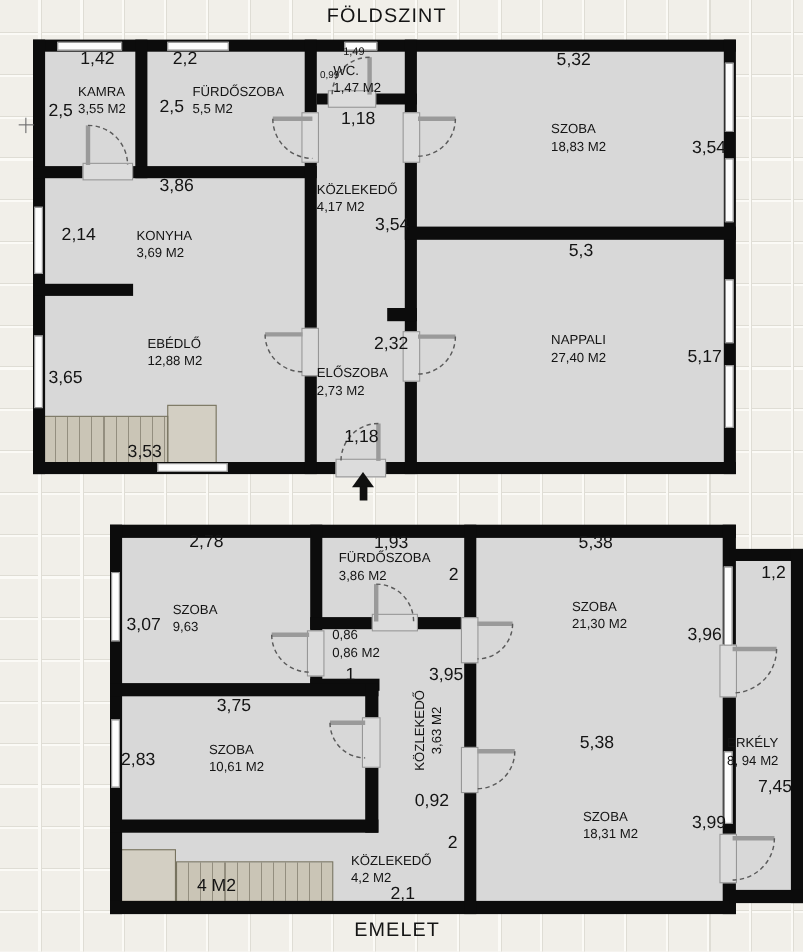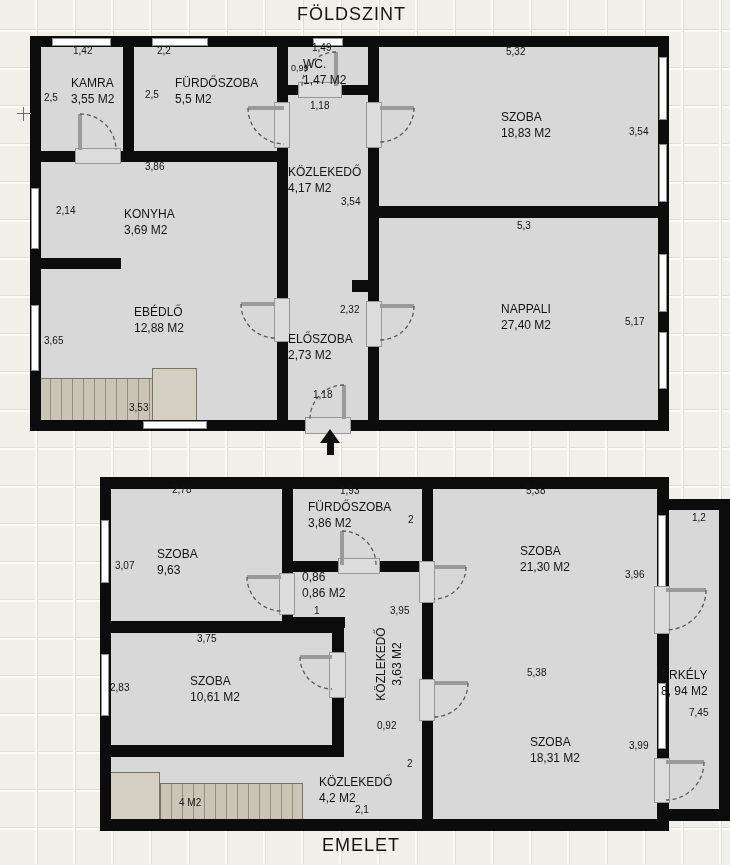--- a/index.html
+++ b/index.html
@@ -10,21 +10,21 @@
       repeating-linear-gradient(0deg, transparent 0 35px, #fbfaf6 35px 37px, #dfddd5 37px 38px),
       #f1efe9;
     font-family:"Liberation Sans", sans-serif;color:#141414;
   }
   .room{position:absolute;background:#d8d8d8}
   .wall{position:absolute;background:#0c0c0c}
   .win{position:absolute;background:#fdfdfd;border:1px solid #8f8f8f;box-sizing:border-box}
   .thr{position:absolute;background:#dcdcdc;border:1px solid #979797;box-sizing:border-box}
   .lbl{position:absolute;font-size:12px;line-height:1.32;white-space:nowrap}
   .lbl span{display:block}
-  .dim{position:absolute;font-size:10px;white-space:nowrap}
+  .dim{position:absolute;font-size:16px;white-space:nowrap}
   .dim.s10{font-size:10px}
   .dim.s9{font-size:9px}
   .title{position:absolute;font-size:18px;letter-spacing:1px;white-space:nowrap}
   .stairs-land{position:absolute;background:#d3cfc3;border:1px solid #77735f;box-sizing:border-box}
   .stairs-tread{position:absolute;border:1px solid #77735f;box-sizing:border-box;
     background:repeating-linear-gradient(90deg,#cac5b6 0 10px,#938e7f 10px 11px)}
   .rot{transform:translate(-50%,-50%) rotate(-90deg);text-align:center}
   .arrow-head{position:absolute;width:0;height:0;border-left:10px solid transparent;border-right:10px solid transparent;border-bottom:14px solid #101010}
   .arrow-stem{position:absolute;background:#101010}
   .plus{position:absolute;width:14px;height:14px}
@@ -190,21 +190,21 @@
   <div class="dim" style="left:145px;top:89px">2,5</div>
   <div class="dim s10" style="left:312px;top:42px">1,49</div>
   <div class="dim s9" style="left:291px;top:63px">0,99</div>
   <div class="dim" style="left:310px;top:100px">1,18</div>
   <div class="dim" style="left:341px;top:196px">3,54</div>
   <div class="dim" style="left:506px;top:46px">5,32</div>
   <div class="dim" style="left:629px;top:126px">3,54</div>
   <div class="dim" style="left:145px;top:161px">3,86</div>
   <div class="dim" style="left:56px;top:205px">2,14</div>
   <div class="dim" style="left:44px;top:335px">3,65</div>
-  <div class="dim" style="left:129px;top:402px">3,53</div>
+  <div class="dim" style="left:116px;top:402px">3,53</div>
   <div class="dim" style="left:340px;top:304px">2,32</div>
   <div class="dim" style="left:313px;top:389px">1,18</div>
   <div class="dim" style="left:517px;top:220px">5,3</div>
   <div class="dim" style="left:625px;top:316px">5,17</div>
 
   <div class="lbl" style="left:157px;top:547px">
     <span>SZOBA</span>
     <span>9,63</span>
   </div>
   <div class="lbl" style="left:308px;top:500px">

